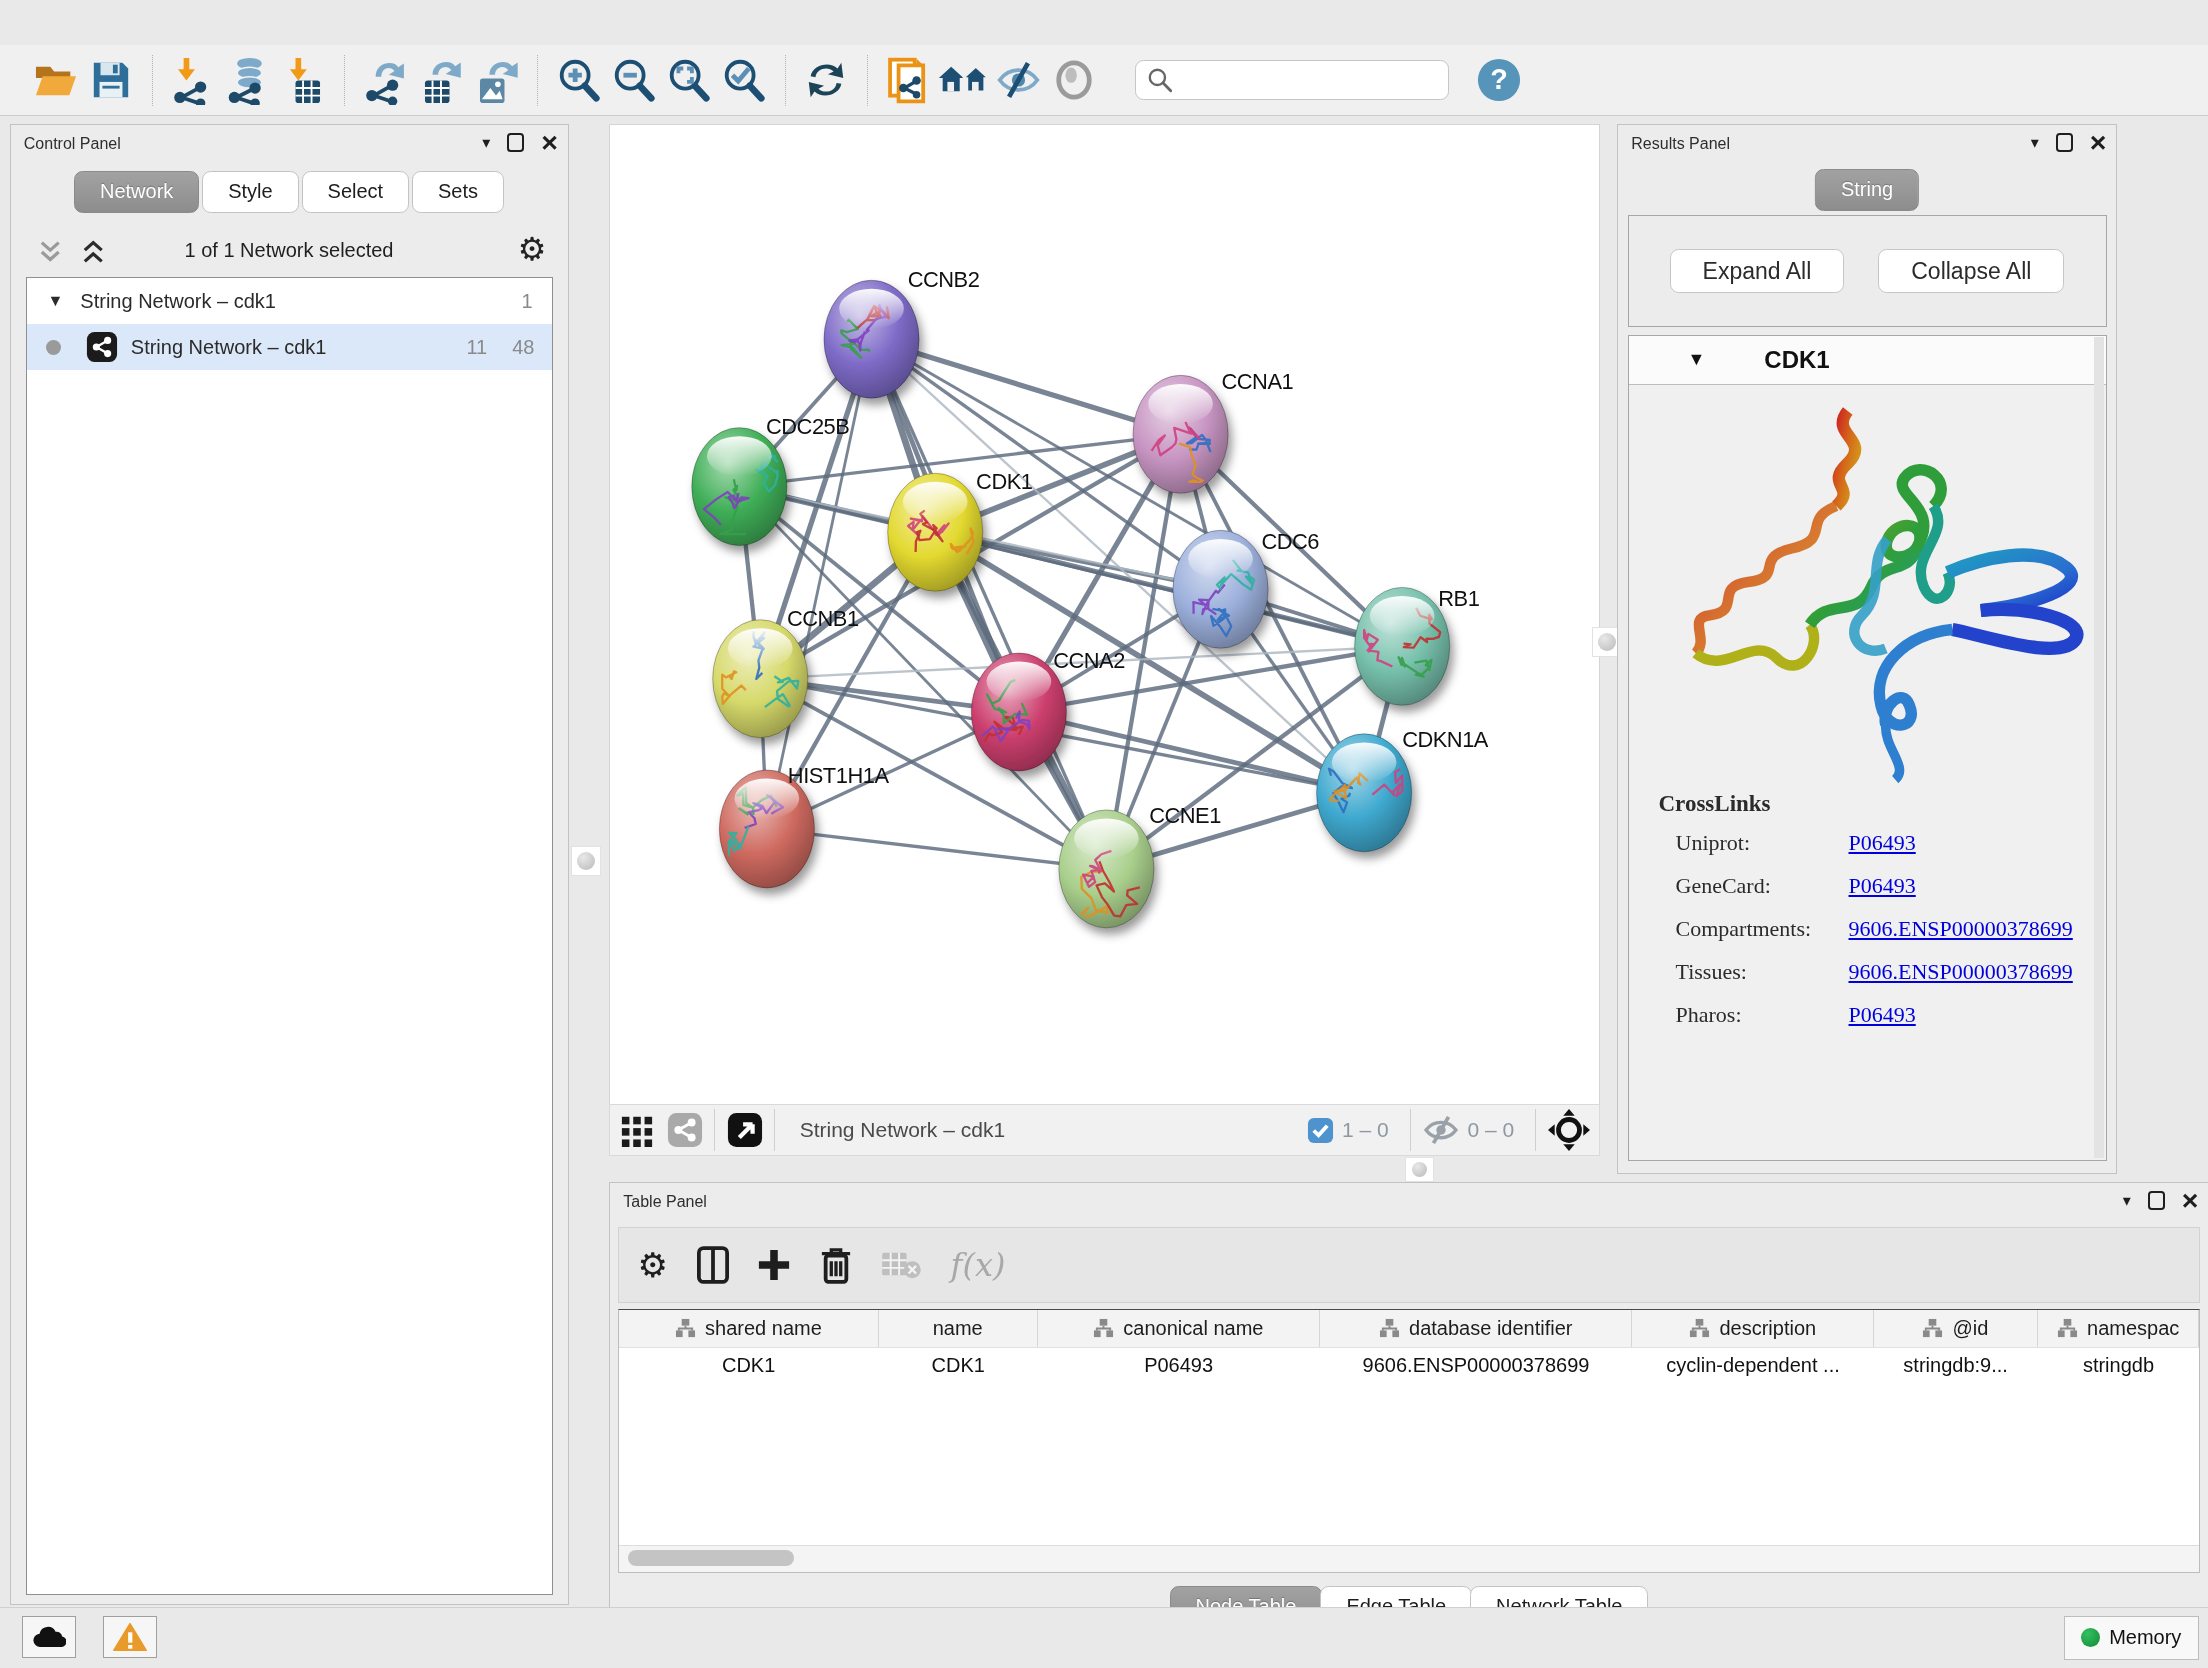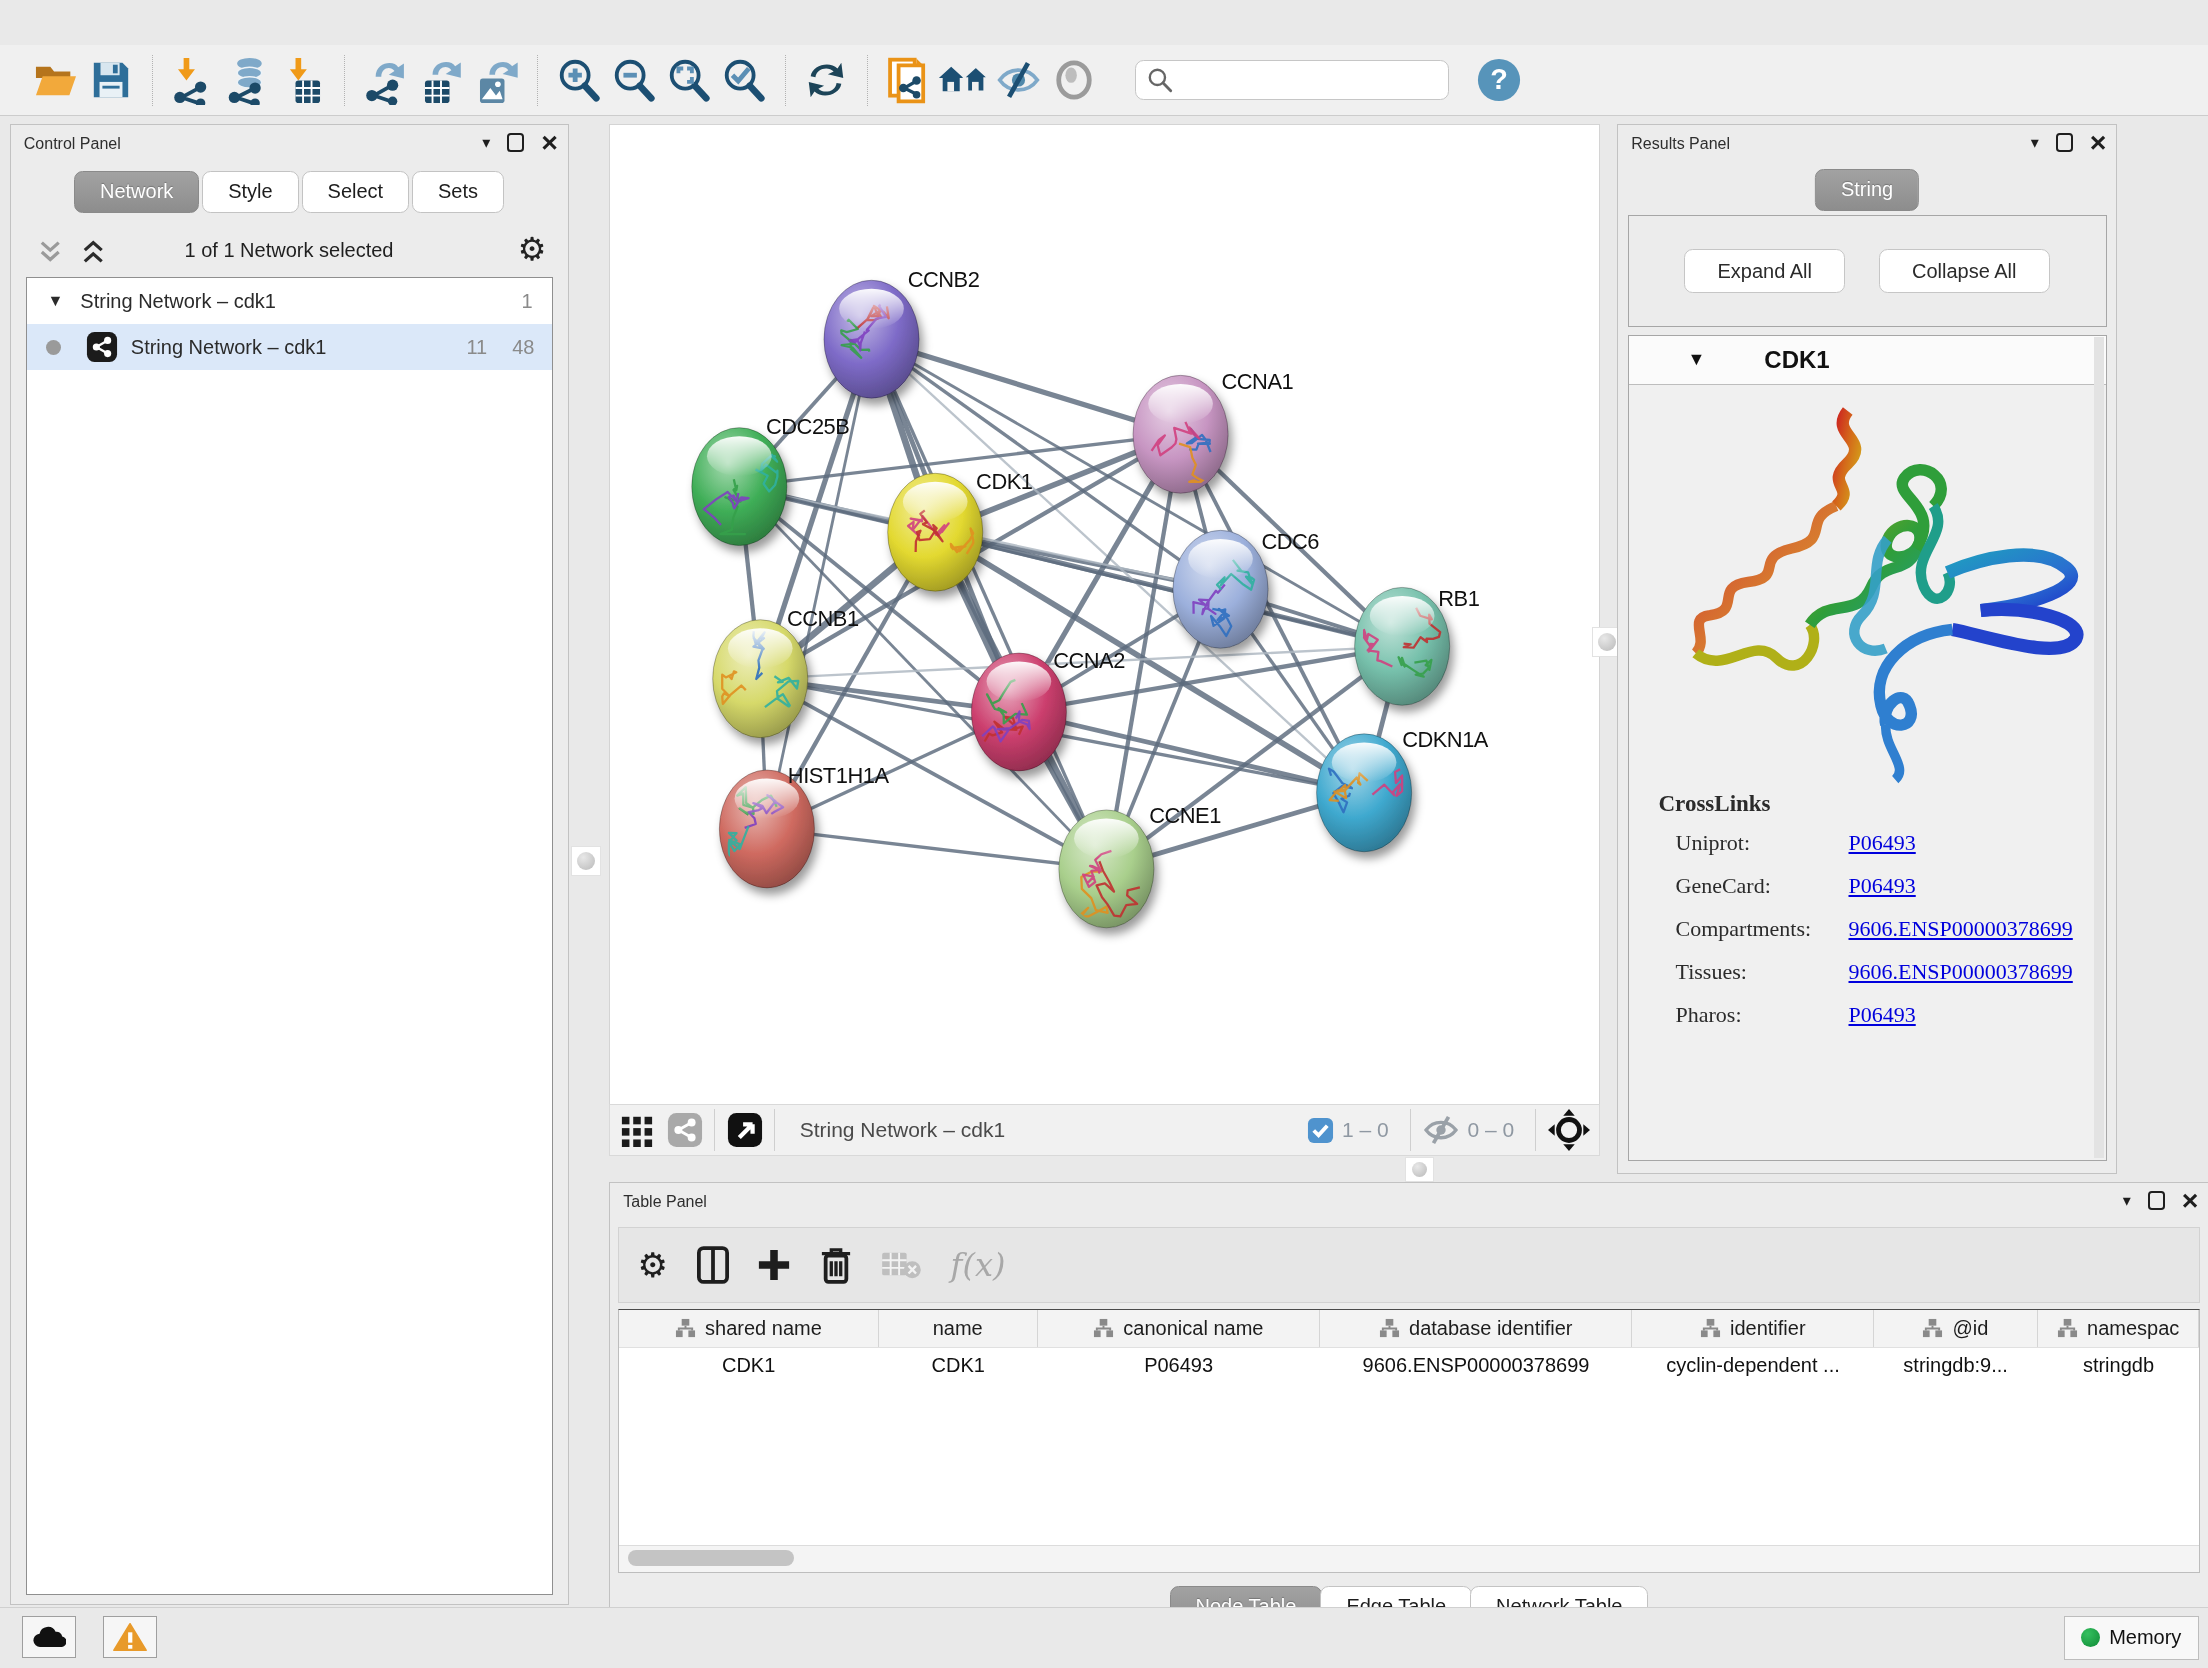--- a/index.html
+++ b/index.html
@@ -70,21 +70,21 @@
   .split-handle i { width:18px; height:18px; border-radius:50%;
     background:radial-gradient(circle at 35% 30%, #e8e8e8, #b9b9b9); display:block; }
 
   
   #results-panel { left:1617px; top:124px; width:500px; height:1050px; }
   .rp-tabrow { position:relative; height:48px; }
   .rp-tab { position:absolute; left:50%; transform:translateX(-50%); top:1.9px; z-index:2; }
   .rp-box { margin:0 9.5px; border:1.9px solid #a6a6a6; background:#ececec; position:relative; }
   .rp-buttons { height:112px; display:flex; align-items:center; justify-content:center; gap:34px; }
   .rp-btn { height:44px; padding:0 32px; background:#fff; border:1px solid #c6c6c6; border-radius:8.6px;
-    font-size:20px; display:flex; align-items:center;text-align:right; }
+    font-size:23px; display:flex; align-items:center;text-align:right; }
   .rp-content { margin-top:7.6px; height:826px; background:#f0f0f0; }
   .rp-entry-hdr { height:49px; background:#fbfbfb; border-bottom:1.9px solid #bdbdbd;
     display:flex; align-items:center; }
   .rp-entry-hdr .tri { margin-left:59px; font-size:18px; color:#111; }
   .rp-entry-hdr .gene { margin-left:59px; font-size:24px; font-weight:bold; color:#111; }
   .rp-desc { font-size:21px; color:#1b1b1b; padding:15px 0 0 23px; }
   .crosslinks { font-family:"Liberation Serif", serif; padding-left:30px; }
   .crosslinks h3 { font-size:23px; margin-bottom:13.3px; }
   .cl-row { display:flex; font-size:22px; margin-bottom:17px; }
   .cl-row .lbl { width:190px; padding-left:17px; }
@@ -801,21 +801,21 @@
           </div>
           <div class="tp-col" style="width: 243px;">
             <svg width="21" height="21" viewBox="0 0 22 22">
               <g fill="#8a8a8a">
                 <rect x="7" y="1" width="8" height="7"></rect>
                 <rect x="1" y="13" width="7" height="7"></rect>
                 <rect x="14" y="13" width="7" height="7"></rect>
               </g>
               <path d="M11 8 v3 M4 13 v-2 h14 v2" stroke="#8a8a8a" stroke-width="2" fill="none"></path>
             </svg>
-            <span>identifier</span>
+            <span>description</span>
           </div>
           <div class="tp-col" style="width: 165px;">
             <svg width="21" height="21" viewBox="0 0 22 22">
               <g fill="#8a8a8a">
                 <rect x="7" y="1" width="8" height="7"></rect>
                 <rect x="1" y="13" width="7" height="7"></rect>
                 <rect x="14" y="13" width="7" height="7"></rect>
               </g>
               <path d="M11 8 v3 M4 13 v-2 h14 v2" stroke="#8a8a8a" stroke-width="2" fill="none"></path>
             </svg>

